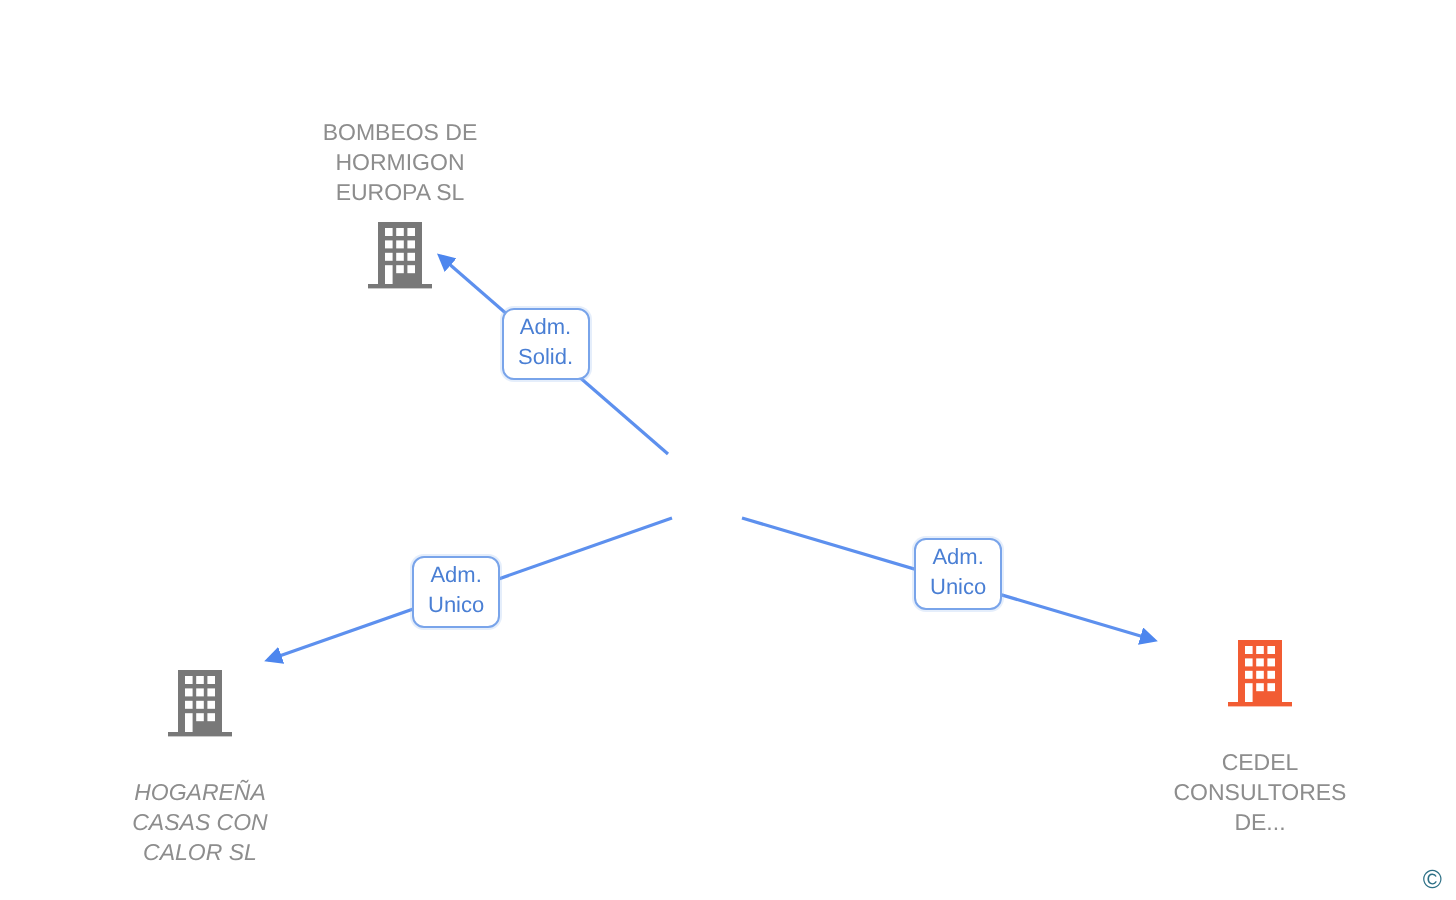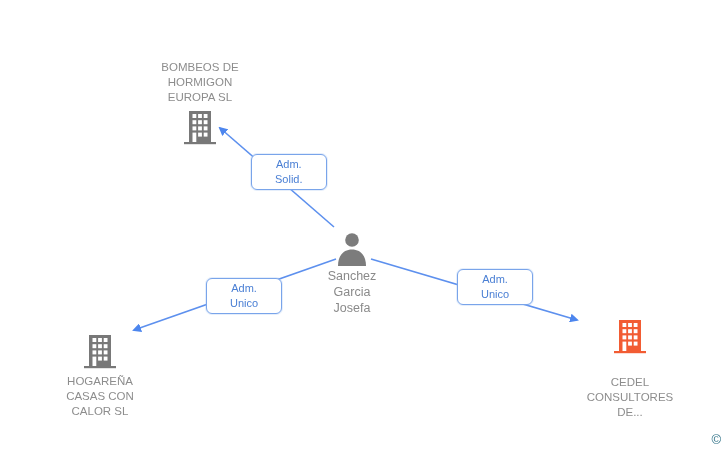--- a/index.html
+++ b/index.html
@@ -37,21 +37,21 @@
   .edge-label {
     position: absolute;
     white-space: pre-line;
     text-align: center;
     color: #4a7fd4;
     font-size: 11px;
     line-height: 15px;
     background: #ffffff;
     border: 1.5px solid #79a4ea;
     border-radius: 6px;
-    padding: 2px 23px;
+    padding: 2px 7px;
     box-shadow: 0 0 0 1px rgba(150,186,240,0.25);
   }
   #watermark {
     position: absolute;
     right: 3px; bottom: 3px;
     display: flex; align-items: baseline;
     cursor: pointer;
     user-select: none;
   }
   #watermark .copy {
@@ -104,50 +104,41 @@
         <rect x="8.5" y="15.4" width="3.8" height="4"></rect>
           <rect x="14.1" y="15.4" width="3.8" height="4"></rect>
           <rect x="19.7" y="15.4" width="3.8" height="4"></rect>
         <rect x="8.5" y="21.6" width="3.8" height="9.4"></rect>
           <rect x="14.1" y="21.6" width="3.8" height="4"></rect>
           <rect x="19.7" y="21.6" width="3.8" height="4"></rect>
       </g>
     </svg>
   </div>
 
-  <div class="node" style="left:292px; top:232px; width:120px;">
-    <svg width="36" height="34" viewBox="0 0 36 34">
-      <circle cx="18" cy="8" r="6.8" fill="#7c7c7c"></circle>
-      <path d="M4,34 C4,23 10,17.5 18,17.5 C26,17.5 32,23 32,34 Z" fill="#7c7c7c"></path>
-    </svg>
-    <div class="node-label person-label" style="margin-top:2px;">Sanchez
-Garcia
-Josefa</div>
-  </div>
 
   <div class="node" style="left:35px; top:334px; width:130px;">
     <svg width="32" height="36" viewBox="0 0 32 34">
       <rect x="0" y="31" width="32" height="2.2" fill="#787878"></rect>
       <rect x="5" y="0" width="22" height="32" fill="#787878"></rect>
       <g fill="#ffffff">
         <rect x="8.5" y="3" width="3.8" height="4"></rect>
           <rect x="14.1" y="3" width="3.8" height="4"></rect>
           <rect x="19.7" y="3" width="3.8" height="4"></rect>
         <rect x="8.5" y="9.2" width="3.8" height="4"></rect>
           <rect x="14.1" y="9.2" width="3.8" height="4"></rect>
           <rect x="19.7" y="9.2" width="3.8" height="4"></rect>
         <rect x="8.5" y="15.4" width="3.8" height="4"></rect>
           <rect x="14.1" y="15.4" width="3.8" height="4"></rect>
           <rect x="19.7" y="15.4" width="3.8" height="4"></rect>
         <rect x="8.5" y="21.6" width="3.8" height="9.4"></rect>
           <rect x="14.1" y="21.6" width="3.8" height="4"></rect>
           <rect x="19.7" y="21.6" width="3.8" height="4"></rect>
       </g>
     </svg>
-    <div class="node-label" style="margin-top:4px;">HOGAREÑA
+    <div class="node-label" style="margin-top:20px;font-style:italic;">HOGAREÑA
 CASAS CON
 CALOR SL</div>
   </div>
 
   <div class="node" style="left:555px; top:319px; width:150px;">
     <svg width="32" height="36" viewBox="0 0 32 34">
       <rect x="0" y="31" width="32" height="2.2" fill="#f25c33"></rect>
       <rect x="5" y="0" width="22" height="32" fill="#f25c33"></rect>
       <g fill="#ffffff">
         <rect x="8.5" y="3" width="3.8" height="4"></rect>

